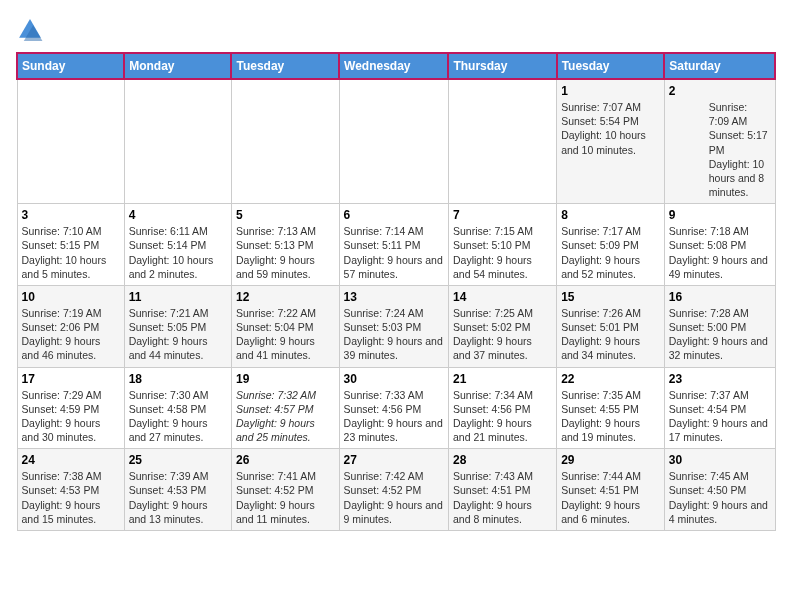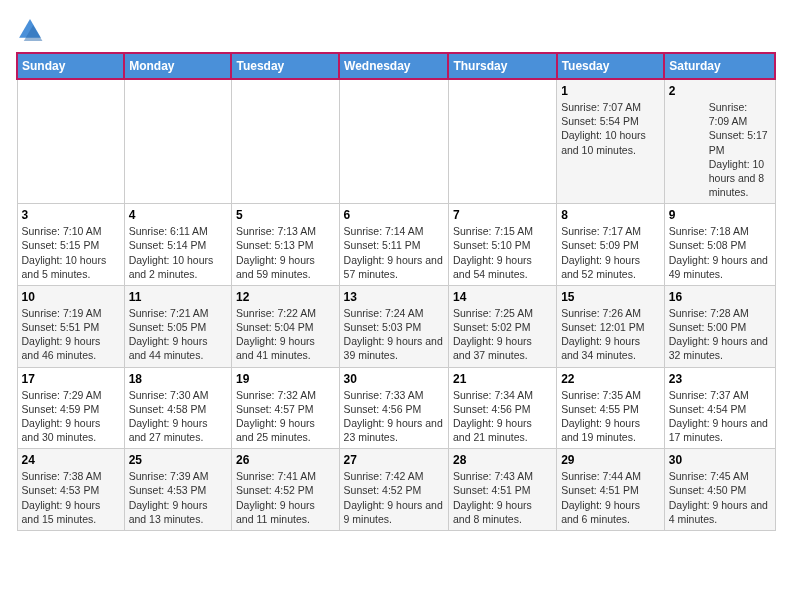--- a/index.html
+++ b/index.html
@@ -181,21 +181,21 @@
           <span class="day-number">9</span>
           <div class="day-info" style="white-space: pre-line;">Sunrise: 7:18 AM
 Sunset: 5:08 PM
 Daylight: 9 hours and 49 minutes.</div>
         </td>
       </tr>
       <tr>
         <td>
           <span class="day-number">10</span>
           <div class="day-info" style="white-space: pre-line;">Sunrise: 7:19 AM
-Sunset: 5:51 PM
+Sunset: 2:06 PM
 Daylight: 9 hours and 46 minutes.</div>
         </td>
         <td>
           <span class="day-number">11</span>
           <div class="day-info" style="white-space: pre-line;">Sunrise: 7:21 AM
 Sunset: 5:05 PM
 Daylight: 9 hours and 44 minutes.</div>
         </td>
         <td>
           <span class="day-number">12</span>
@@ -211,21 +211,21 @@
         </td>
         <td>
           <span class="day-number">14</span>
           <div class="day-info" style="white-space: pre-line;">Sunrise: 7:25 AM
 Sunset: 5:02 PM
 Daylight: 9 hours and 37 minutes.</div>
         </td>
         <td>
           <span class="day-number">15</span>
           <div class="day-info" style="white-space: pre-line;">Sunrise: 7:26 AM
-Sunset: 12:01 PM
+Sunset: 5:01 PM
 Daylight: 9 hours and 34 minutes.</div>
         </td>
         <td>
           <span class="day-number">16</span>
           <div class="day-info" style="white-space: pre-line;">Sunrise: 7:28 AM
 Sunset: 5:00 PM
 Daylight: 9 hours and 32 minutes.</div>
         </td>
       </tr>
       <tr>
@@ -236,21 +236,21 @@
 Daylight: 9 hours and 30 minutes.</div>
         </td>
         <td>
           <span class="day-number">18</span>
           <div class="day-info" style="white-space: pre-line;">Sunrise: 7:30 AM
 Sunset: 4:58 PM
 Daylight: 9 hours and 27 minutes.</div>
         </td>
         <td>
           <span class="day-number">19</span>
-          <div class="day-info" style="white-space: pre-line;">Sunrise: 7:32 AM
+          <div class="day-info" style="white-space: pre-line; font-style: italic;">Sunrise: 7:32 AM
 Sunset: 4:57 PM
 Daylight: 9 hours and 25 minutes.</div>
         </td>
         <td>
           <span class="day-number">30</span>
           <div class="day-info" style="white-space: pre-line;">Sunrise: 7:33 AM
 Sunset: 4:56 PM
 Daylight: 9 hours and 23 minutes.</div>
         </td>
         <td>

